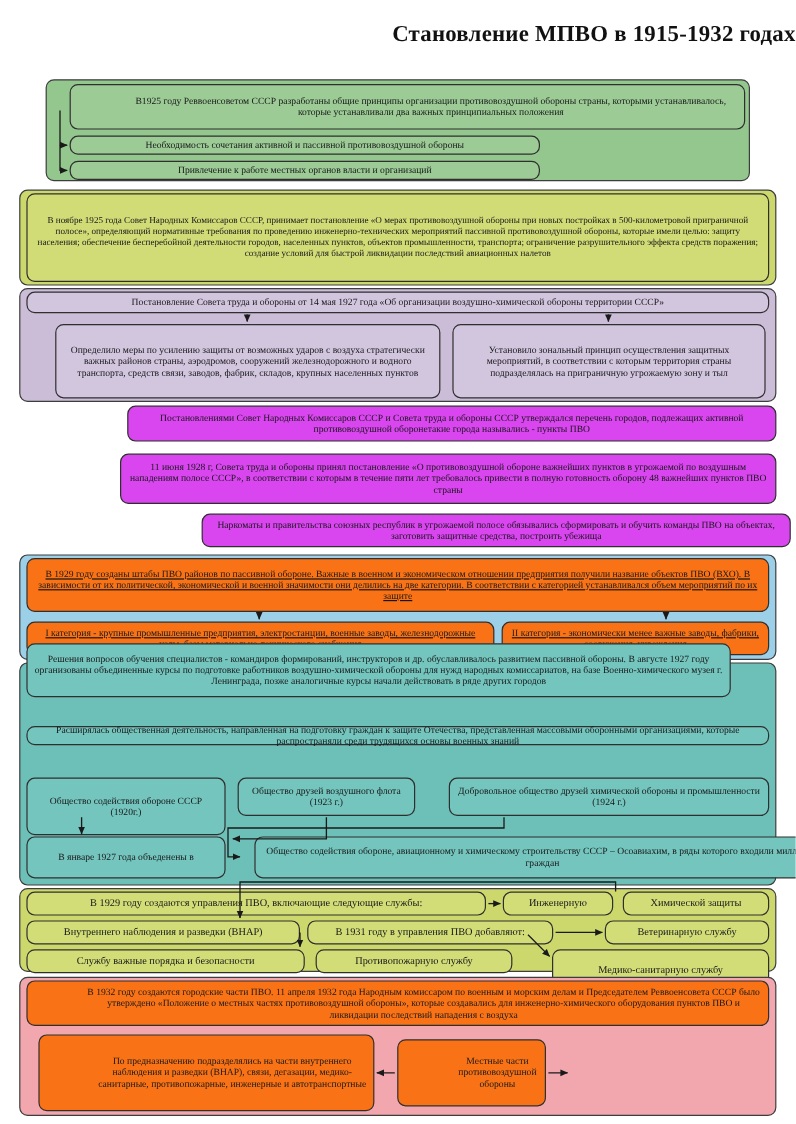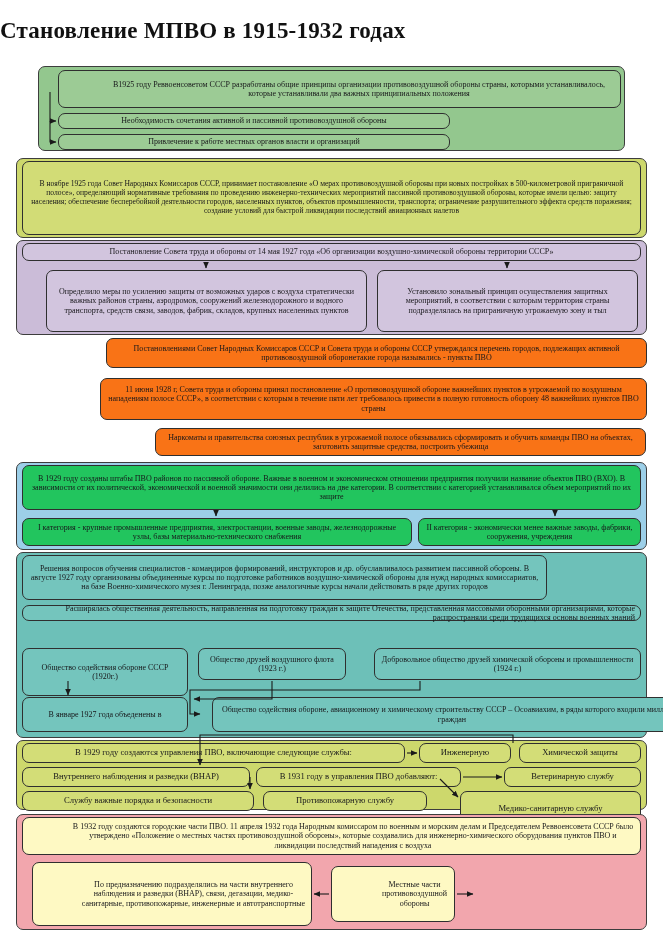--- a/index.html
+++ b/index.html
@@ -6,22 +6,22 @@
   html, body { margin:0; padding:0; }
   body {
     width: 663px; height: 937px;
     background: #ffffff;
     font-family: "Liberation Serif", "DejaVu Serif", serif;
     overflow: hidden;
   }
   .page { position: relative; width: 663px; height: 937px; }
 
   .title {
-    text-align: left;
-    font-size: 23px;
+    text-align: right;
+    font-size: 19px;
     font-weight: 700;
     color: #111111;
     padding-top: 18px;
     letter-spacing: .2px;
     white-space: nowrap;
   }
 
   
   .band {
     position: absolute;
@@ -46,29 +46,29 @@
   .node.lg  { font-size: 8.6px; }
   .node .inner { width:100%; }
 
   
   .c-green  { background:#93c78e; }
   .c-green-b{ background:#9ccb95; }
   .c-olive  { background:#cdd86c; }
   .c-olive-b{ background:#d2dc76; }
   .c-purple { background:#cbbcd8; }
   .c-purple-b{background:#d2c5de; }
-  .c-steel-b{ background:#f97316; }
+  .c-steel-b{ background:#d946ef; }
   .c-blue   { background:#9ccfe8; }
-  .c-blue-b { background:#22c55e; }
+  .c-blue-b { background:#f97316;text-decoration:underline; }
   .c-teal   { background:#6dc0b8; }
   .c-teal-b { background:#74c5bd; }
   .c-yellow { background:#cdd86c; }
   .c-yellow-b{background:#d3dd77; }
   .c-pink   { background:#f2a6ad; }
-  .c-pink-b { background:#fef9c3;padding-left:48px; }
+  .c-pink-b { background:#f97316;padding-left:48px; }
 
   
   .arrows {
     position:absolute; left:0; top:0;
     width:663px; height:937px;
     pointer-events:none;
   }
 </style>
 </head>
 <body>
@@ -112,45 +112,45 @@
   </div>
 
   <div class="node c-steel-b md" style="left:106px; top:338px; width:541px; height:30px;">
     <span class="inner">Постановлениями Совет Народных Комиссаров СССР и Совета труда и обороны СССР утверждался перечень городов, подлежащих активной противовоздушной оборонетакие города назывались - пункты ПВО</span>
   </div>
 
   <div class="node c-steel-b md" style="left:100px; top:378px; width:547px; height:42px;">
     <span class="inner">11 июня 1928 г, Совета труда и обороны принял постановление «О противовоздушной обороне важнейших пунктов в угрожаемой по воздушным нападениям полосе СССР», в соответствии с которым в течение пяти лет требовалось привести в полную готовность оборону 48 важнейших пунктов ПВО страны</span>
   </div>
 
-  <div class="node c-steel-b md" style="left:155px; top:428px; width:491px; height:28px;">
+  <div class="node c-steel-b md" style="left:168px; top:428px; width:491px; height:28px;">
     <span class="inner">Наркоматы и правительства союзных республик в угрожаемой полосе обязывались сформировать и обучить команды ПВО на объектах, заготовить защитные средства, построить убежища</span>
   </div>
 
   <div class="band c-blue" style="left:16px; top:462px; width:631px; height:88px;"></div>
 
   <div class="node c-blue-b md" style="left:22px; top:465px; width:619px; height:45px;">
     <span class="inner">В 1929 году созданы штабы ПВО районов по пассивной обороне.  Важные в военном и экономическом отношении предприятия получили название объектов ПВО (ВХО). В зависимости от их политической, экономической и военной значимости они делились на две категории.  В соответствии с категорией устанавливался объем мероприятий по их защите</span>
   </div>
 
   <div class="node c-blue-b md" style="left:22px; top:518px; width:390px; height:28px;">
     <span class="inner">I категория -  крупные промышленные предприятия, электростанции, военные заводы, железнодорожные узлы, базы материально-технического снабжения</span>
   </div>
 
   <div class="node c-blue-b md" style="left:418px; top:518px; width:223px; height:28px;justify-content:flex-end;">
     <span class="inner">II категория - экономически менее важные заводы, фабрики, сооружения, учреждения</span>
   </div>
 
   <div class="band c-teal" style="left:16px; top:552px; width:631px; height:186px;"></div>
 
-  <div class="node c-teal-b md" style="left:22px; top:555px; width:525px; height:45px;">
+  <div class="node c-teal-b md" style="left:22px; top:536px; width:587px; height:45px;">
     <span class="inner">Решения вопросов обучения специалистов - командиров формирований, инструкторов и др. обуславливалось развитием пассивной обороны. В августе 1927 году организованы объединенные курсы по подготовке работников воздушно-химической обороны для нужд народных комиссариатов, на базе Военно-химического музея г. Ленинграда, позже аналогичные курсы начали действовать в ряде других городов</span>
   </div>
 
-  <div class="node c-teal-b md" style="left:22px; top:605px; width:619px; height:16px;text-align:right;">
+  <div class="node c-teal-b md" style="left:22px; top:605px; width:619px; height:16px;">
     <span class="inner">Расширялась общественная деятельность, направленная на подготовку граждан к защите Отечества, представленная массовыми оборонными организациями, которые распространяли среди трудящихся основы военных знаний</span>
   </div>
 
   <div class="node c-teal-b md" style="left:22px; top:648px; width:166px; height:48px;">
     <span class="inner">Общество содействия обороне СССР (1920г.)</span>
   </div>
 
   <div class="node c-teal-b md" style="left:198px; top:648px; width:148px; height:32px;">
     <span class="inner">Общество друзей воздушного флота (1923 г.)</span>
   </div>

